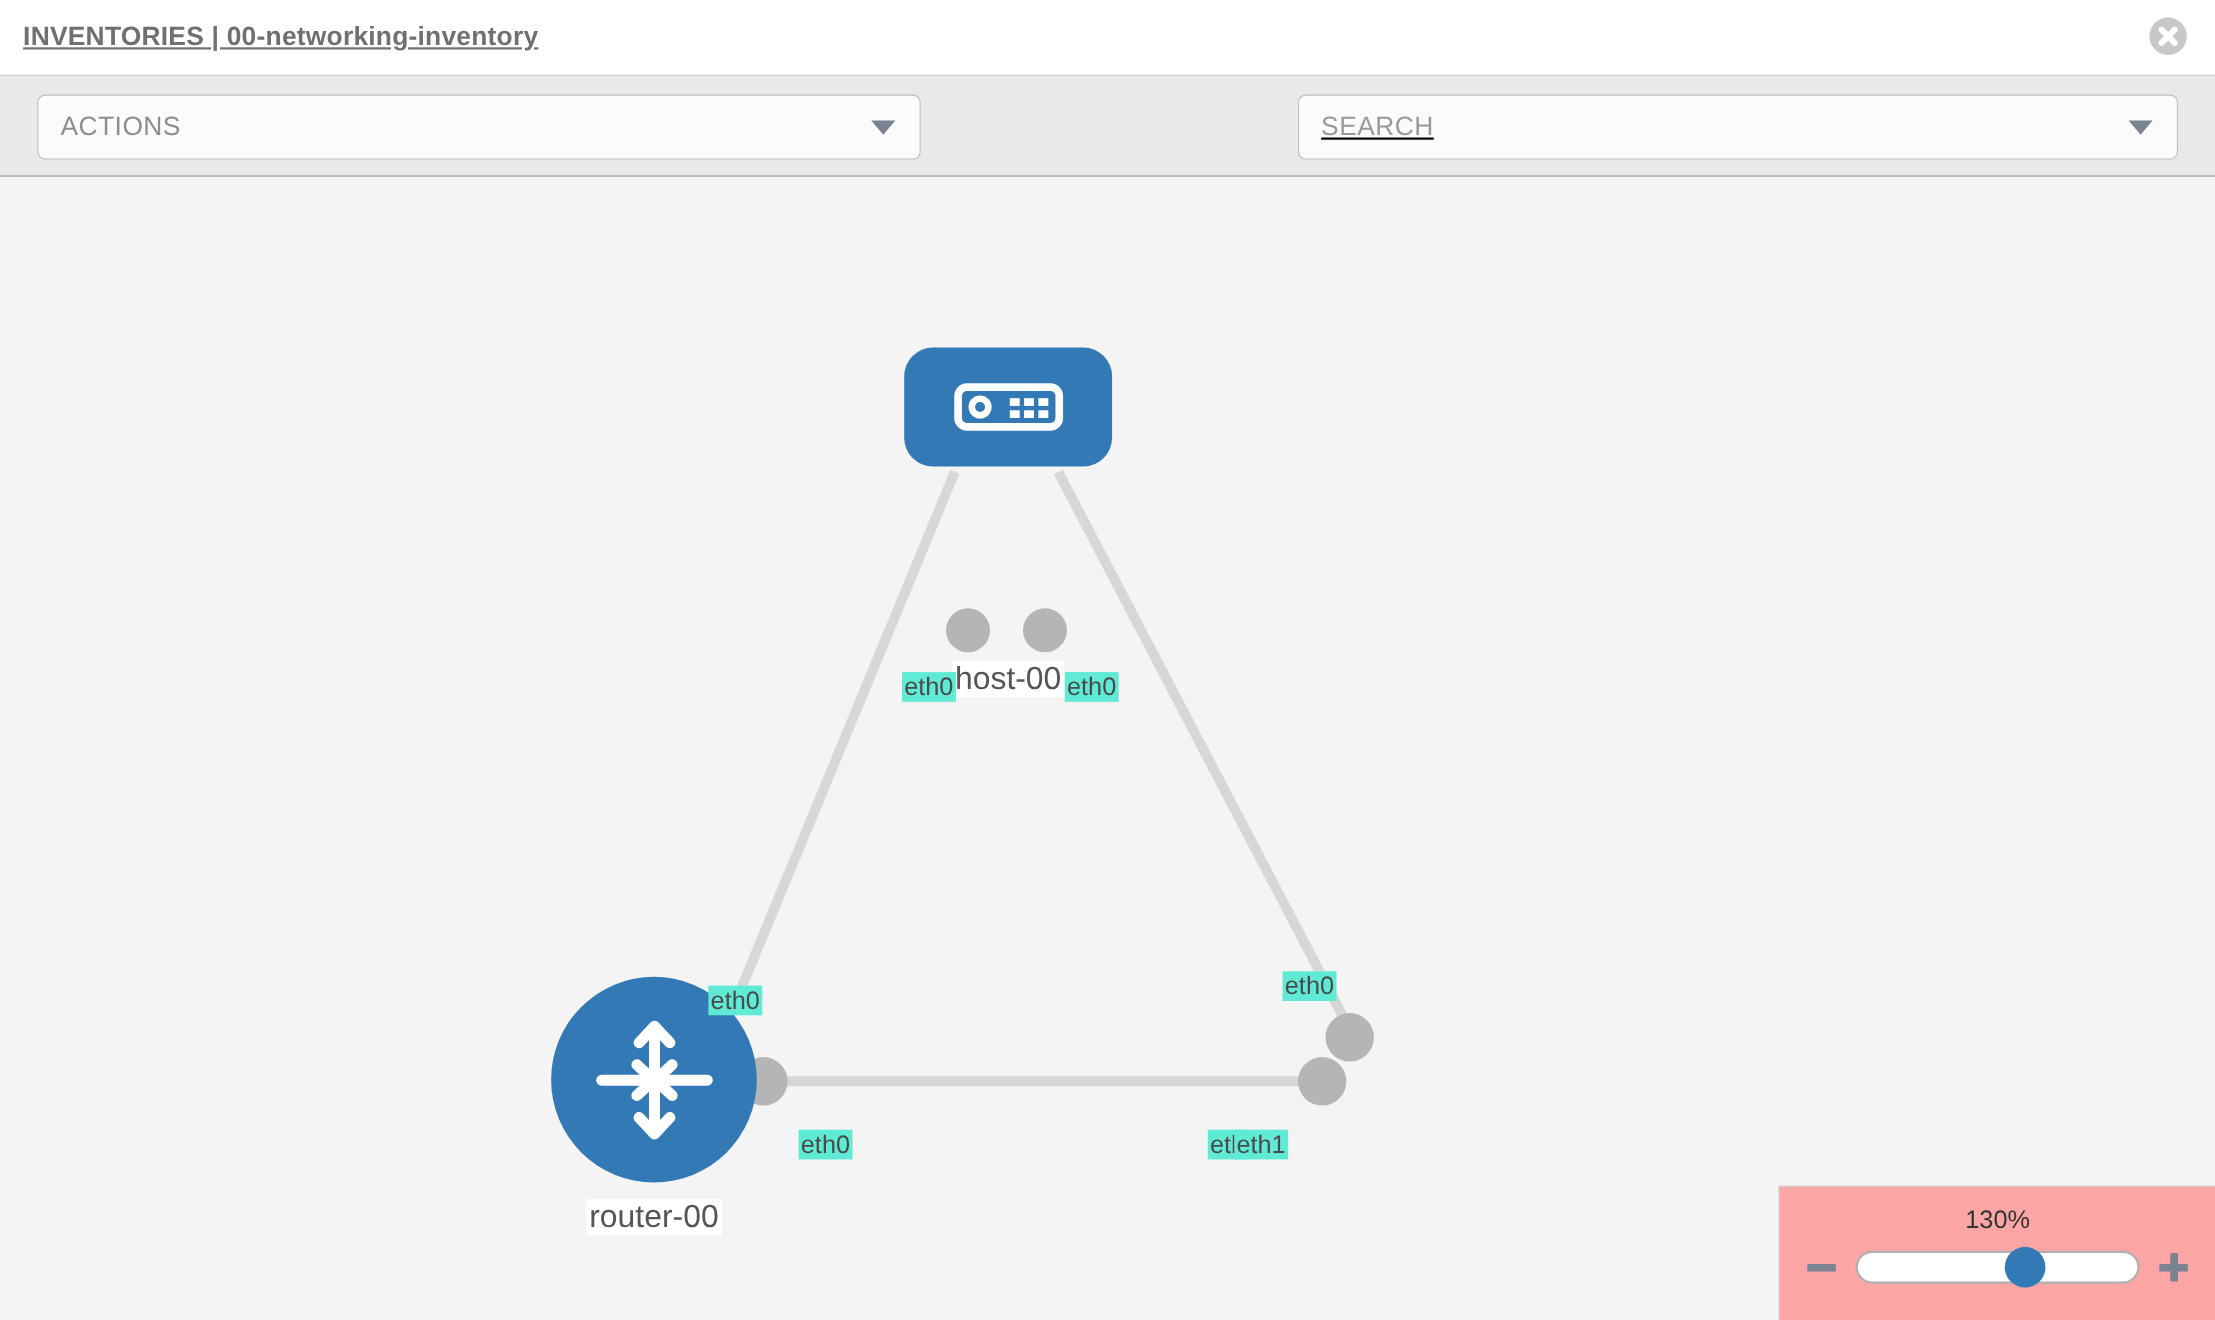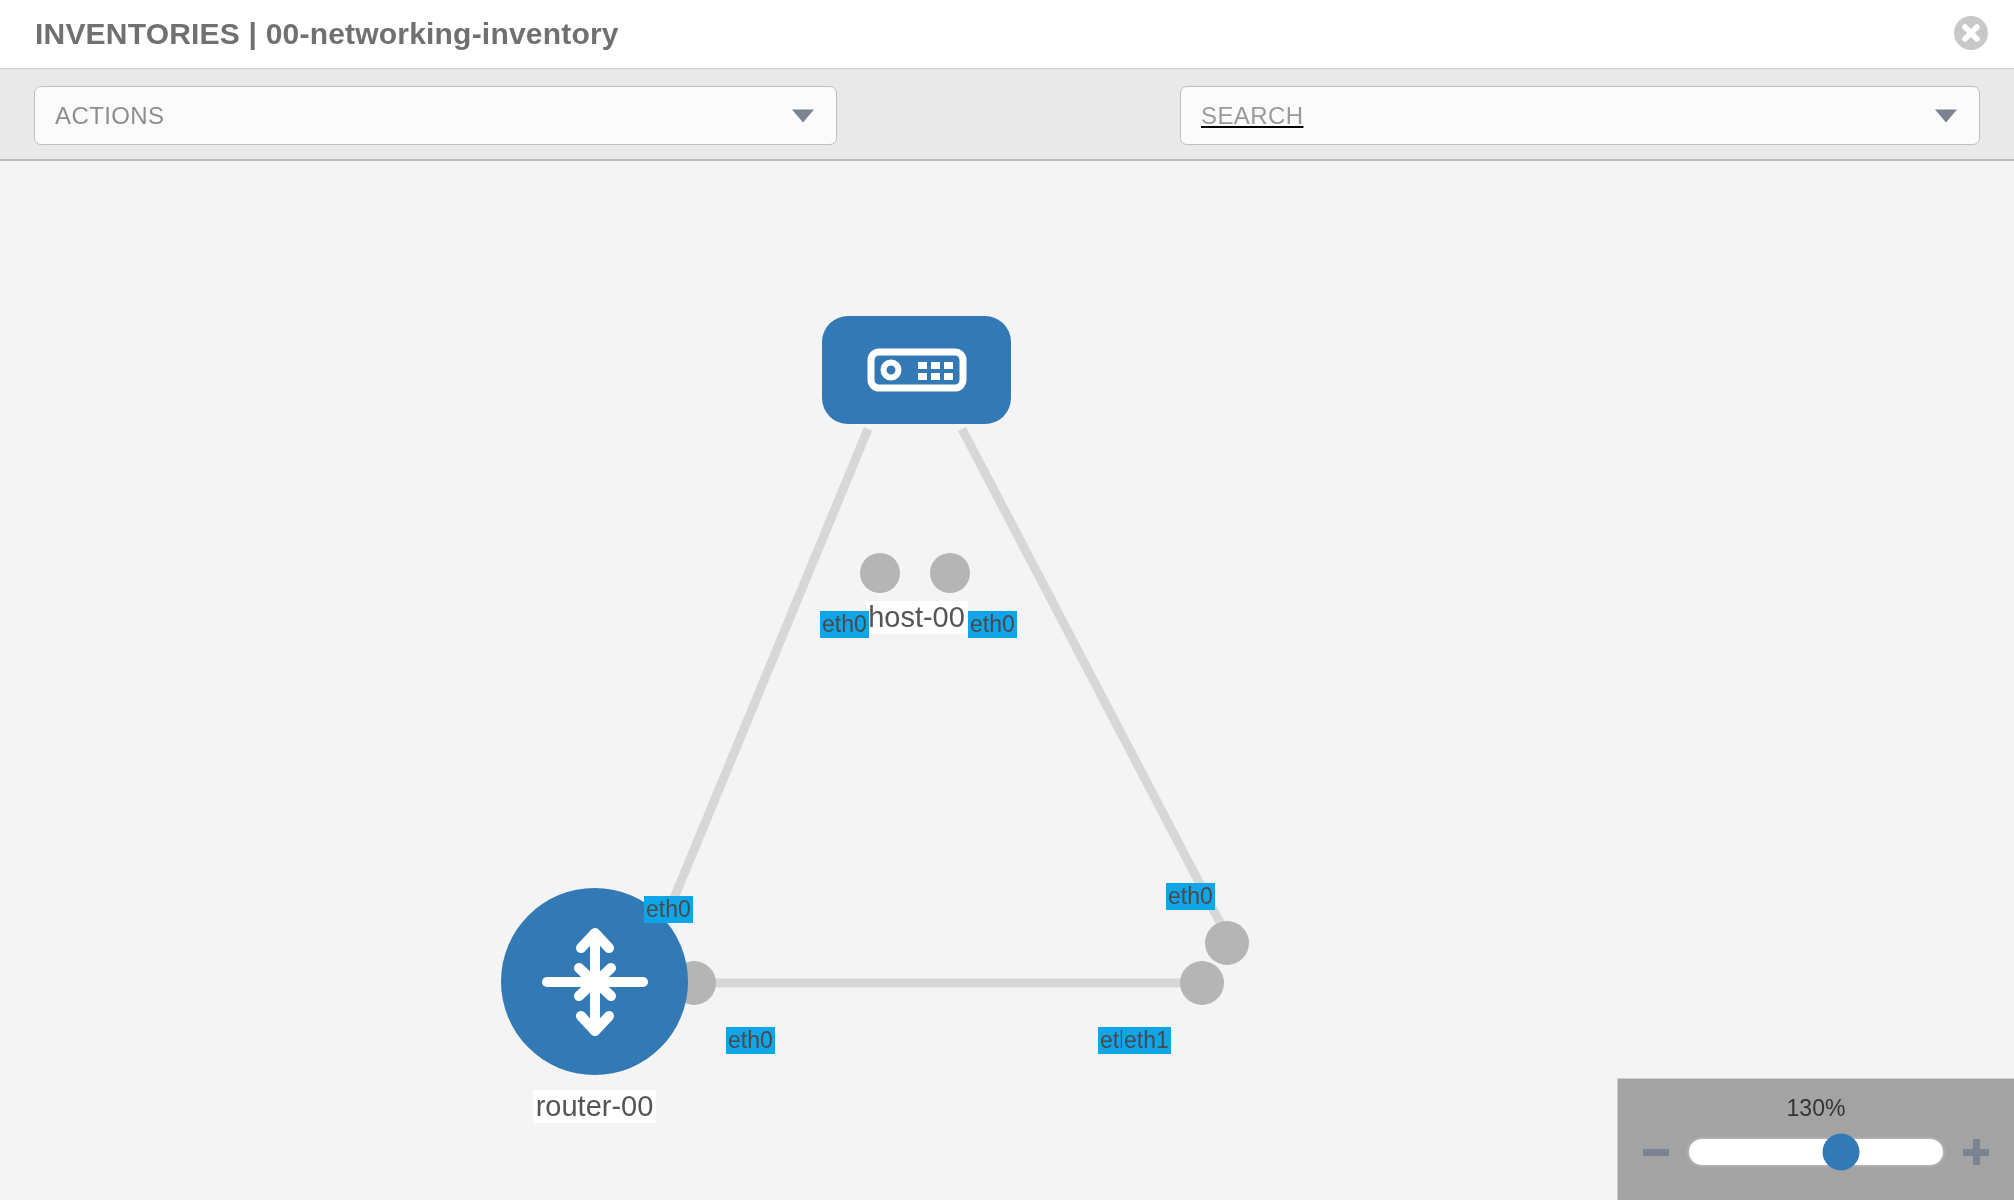--- a/index.html
+++ b/index.html
@@ -11,23 +11,23 @@
   }
   #app { position: relative; width: 2014px; height: 1200px; }
 
   
   .header {
     position: absolute; left: 0; top: 0; width: 2014px; height: 68px;
     background: #ffffff;
     display: flex; align-items: center;
   }
   .header-title {
-    margin-left: 35px;
-    font-size: 30px; font-weight: bold; color: #707070;
-    letter-spacing: 0.2px; white-space: nowrap;
+    margin-left: 21px;
+    font-size: 24px; font-weight: bold; color: #707070;
+    letter-spacing: 0.2px; white-space: nowrap; text-decoration: underline;
   }
   .close-btn {
     position: absolute; right: 26px; top: 16px;
     width: 34px; height: 34px; border-radius: 50%;
     background: #c8c8c8;
     cursor: pointer;
   }
   .close-btn svg { display: block; }
 
   
@@ -110,30 +110,30 @@
     background: #b5b5b5;
     border-radius: 50%;
     width: 44px; height: 44px;
     cursor: pointer;
   }
 
   
   .edge-label {
     position: absolute;
     font-size: 23px; color: #4a4a4a;
-    background: #0ea5e9;
+    background: #5eead4;
     padding: 0 2px;
     white-space: nowrap;
   }
 
   
   .zoom-panel {
     position: absolute; right: 0; bottom: 0;
     width: 397px; height: 122px;
-    background: #a3a3a3;
+    background: #fca5a5;
     border: 1px solid #cfcfcf;
     border-right: none; border-bottom: none;
   }
   .zoom-value {
     position: absolute; left: 0; right: 0; top: 16px;
     text-align: center;
     font-size: 23px; color: #333333;
   }
   .zoom-controls {
     position: absolute; left: 0; right: 0; top: 58px;

